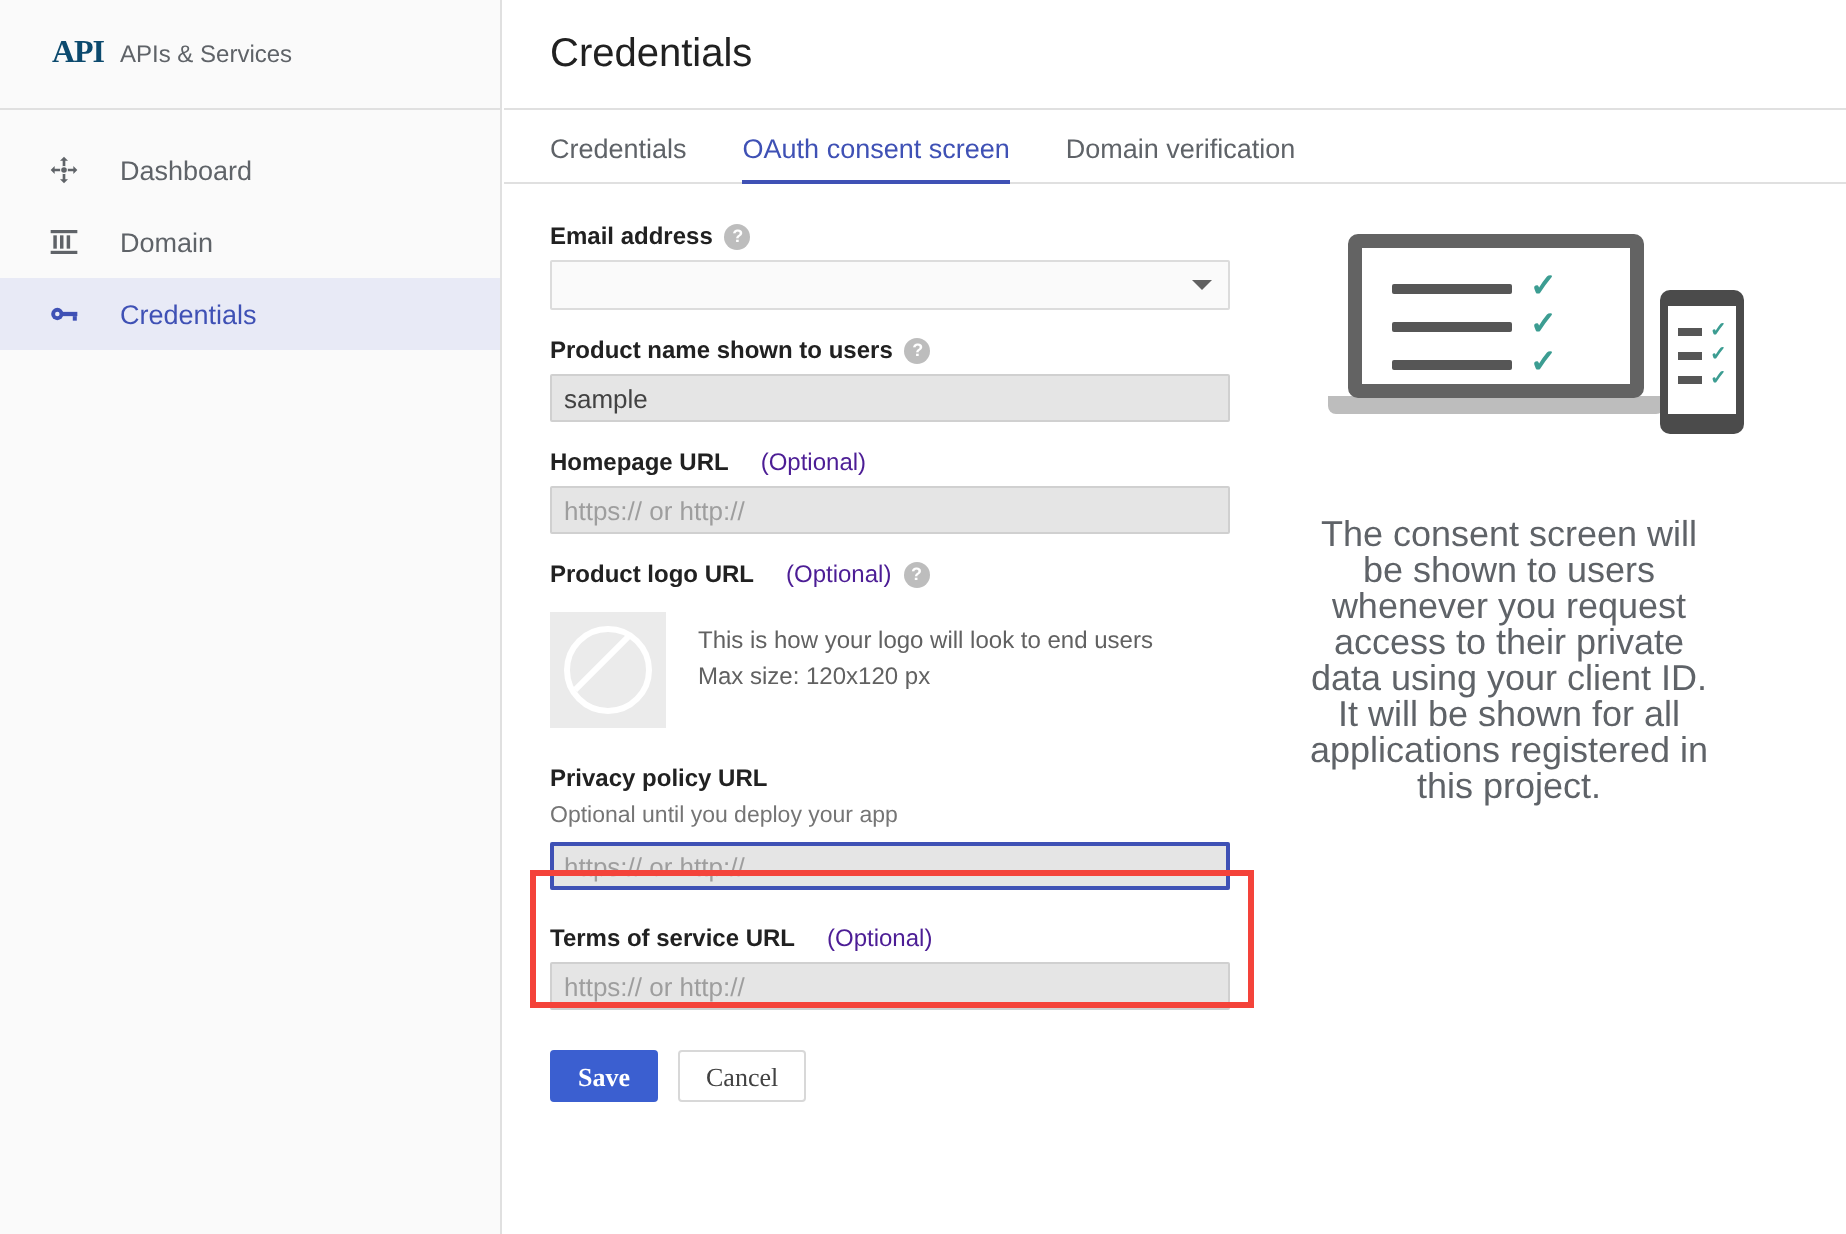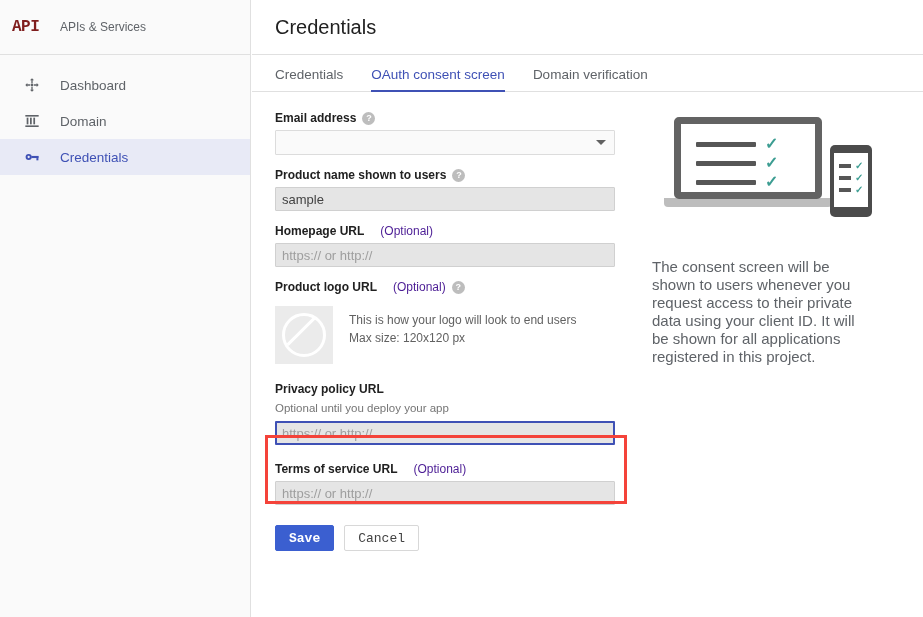--- a/index.html
+++ b/index.html
@@ -32,27 +32,27 @@
   }
   .sidebar-header {
     height: 55px;
     display: flex;
     align-items: center;
     padding-left: 12px;
     border-bottom: 1px solid #e0e0e0;
     box-sizing: border-box;
   }
   .api-logo {
-    font-family: Liberation Mono, monospace;
+    font-family: Liberation Serif, serif;
     font-weight: bold;
     font-size: 16px;
     letter-spacing: -0.5px;
-    color: #7f1d1d;
+    color: #0c4a6e;
     width: 40px;
-    text-align: left;
+    text-align: right;
   }
   .app-title {
     font-size: 12px;
     color: #5f6368;
     margin-left: 8px;
     white-space: nowrap;
   }
   .nav {
     padding-top: 12px;
     text-align: right;
@@ -278,21 +278,21 @@
     pointer-events: none;
   }
 
   
   .button-row {
     display: flex;
     align-items: center;
     margin-top: 20px;
   }
   .btn {
-    font-family: Liberation Mono, monospace;
+    font-family: Liberation Serif, serif;
     font-size: 13px;
     height: 26px;
     padding: 0 13px;
     border-radius: 2px;
     cursor: pointer;
     line-height: 26px;
     box-sizing: border-box;
   }
   .btn-primary {
     background: #3b5fd0;
@@ -397,24 +397,25 @@
     color: #3c9d92;
     font-size: 10px;
     font-weight: bold;
     line-height: 6px;
   }
   .rail-text {
     margin-top: 42px;
     width: 205px;
   }
   .rail-para {
-    font-size: 15px;
+    font-size: 18px;
     line-height: 18px;
     color: #5f6368;
     margin: 0 0 18px 0;
+    text-align: center;
   }
 </style>
 </head>
 <body>
 
 <div class="app">
 
   <div class="sidebar">
     <div class="sidebar-header">
       <div class="api-logo">API</div>

